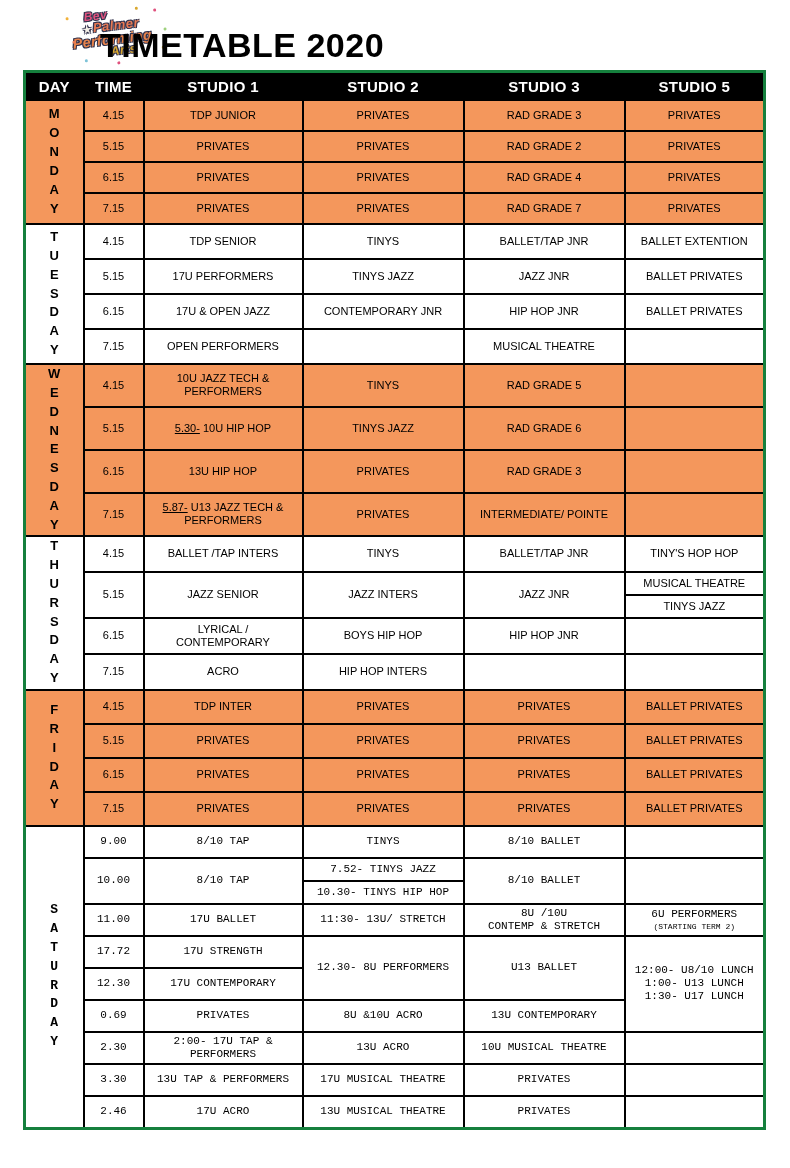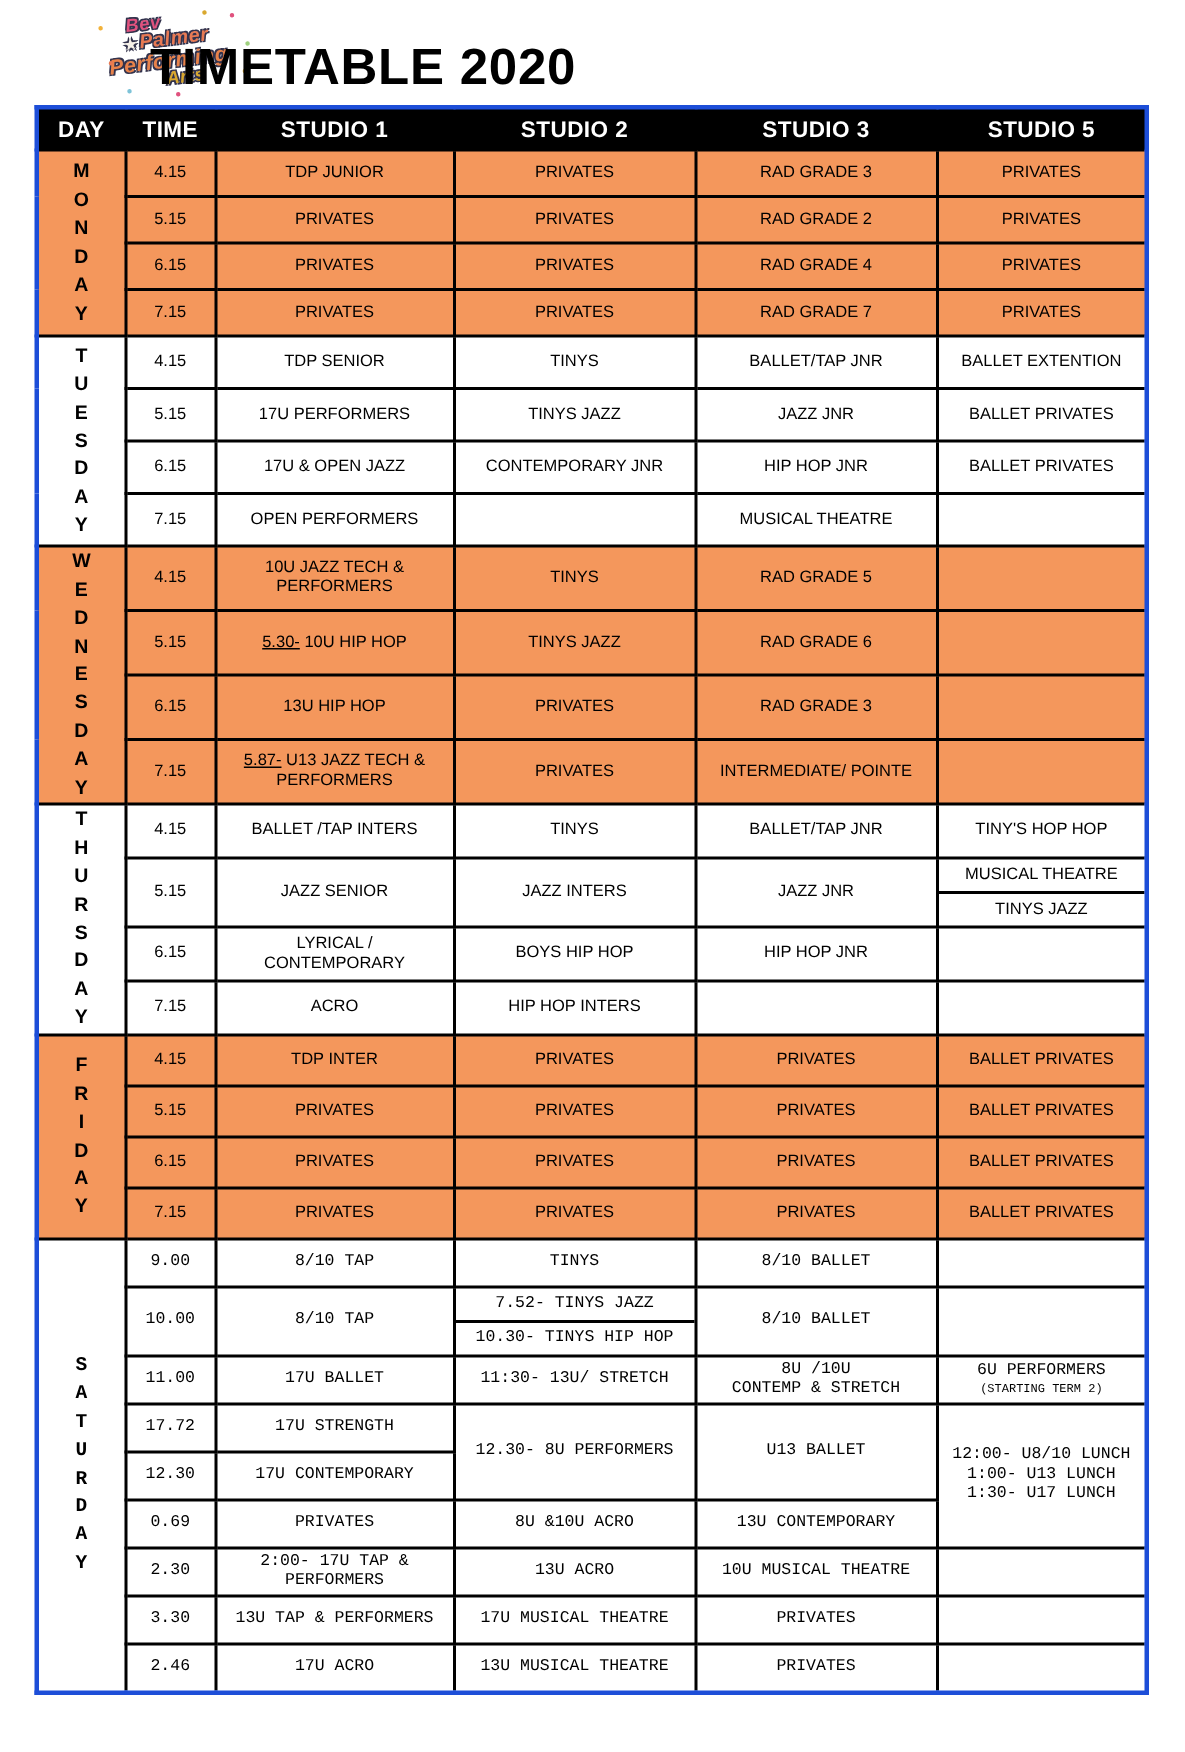--- a/index.html
+++ b/index.html
@@ -36,21 +36,21 @@
   
   .title {
     position:absolute; top:26px; left:100px; right:0;
     font-size:34px; font-weight:bold; letter-spacing:.5px;
   }
 
   
   table.timetable {
     position:absolute; top:70px; left:23px; width:740px;
     border-collapse:collapse; table-layout:fixed;
-    border:3px solid #1d4ed8;
+    border:3px solid #15803d;
   }
   th, td { border:2px solid #000; text-align:center; vertical-align:middle; }
   thead th {
     background:#000; color:#fff; font-size:15px; font-weight:bold;
     height:24px; letter-spacing:.3px;
   }
   td { font-size:11px; padding:1px 3px; line-height:13px; }
   td.orange { background:#F4975C; }
   td.day-cell { font-weight:bold; font-size:13px; line-height:1.45; padding:0; }
   td.time-cell { font-size:11px; }

